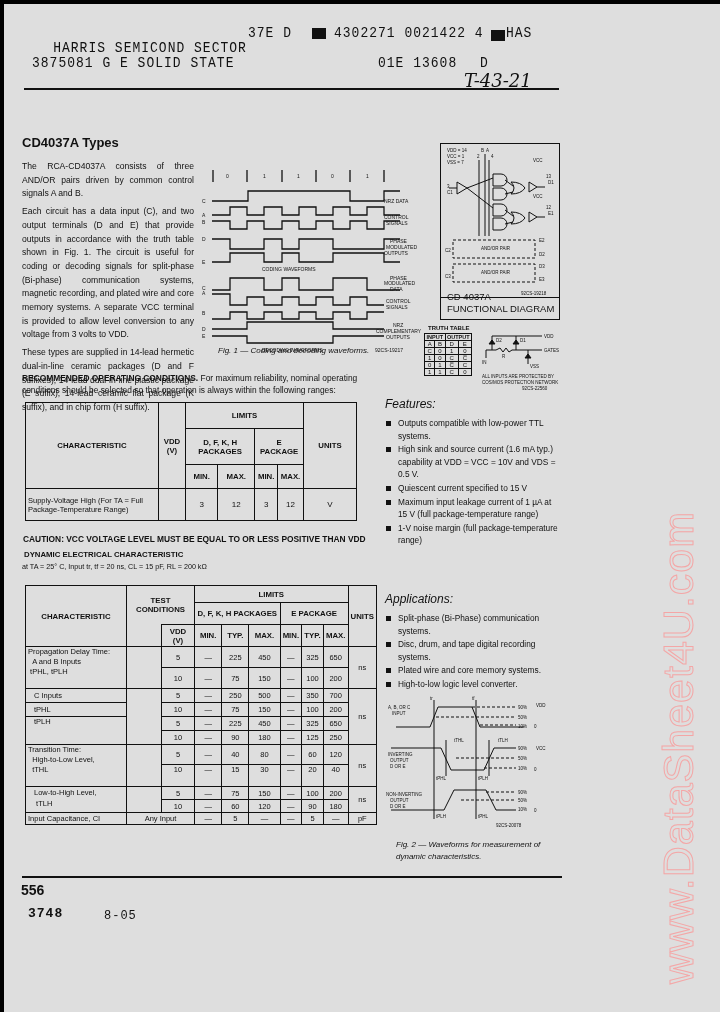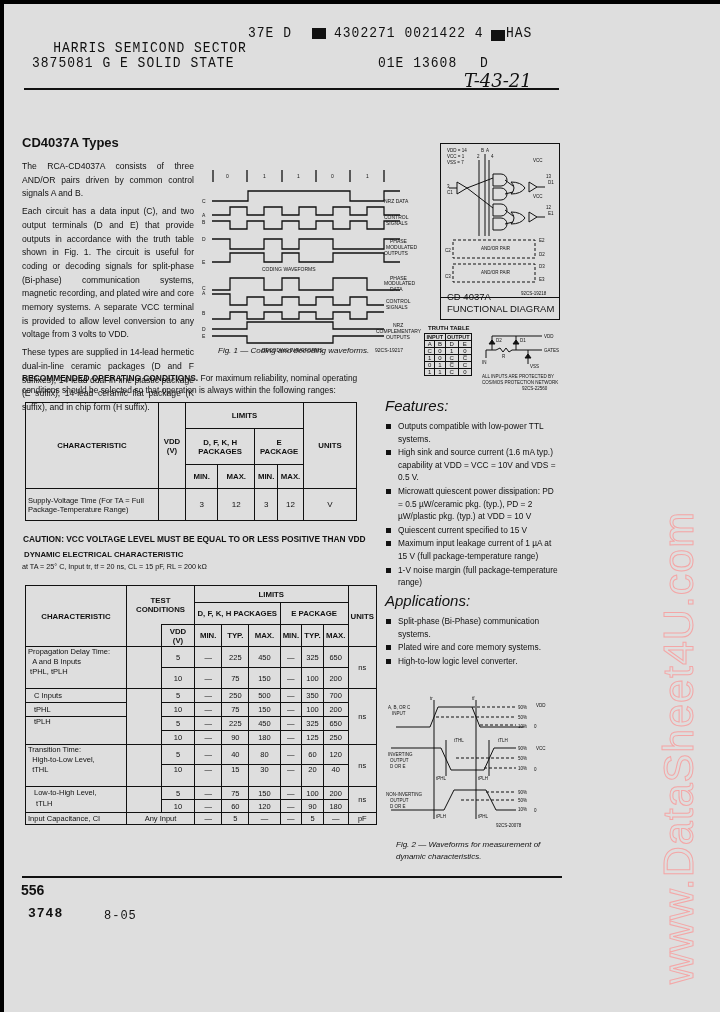--- a/index.html
+++ b/index.html
@@ -20,21 +20,21 @@
   .body-text { font-size:8.6px; line-height:13.7px; text-align:justify; }
   .body-text p { margin:0 0 4px 0; }
   .section-head { font-size:8.4px; line-height:12px; }
   .section-head b { font-weight:bold; }
   table.spec { border-collapse:collapse; font-size:8px; }
   table.spec td, table.spec th {
     border:1px solid #111; padding:0 2px; text-align:center; font-weight:normal;
   }
   table.spec th { font-weight:bold; font-size:7.8px; }
   table.spec td.left { text-align:left; }
-  .feat-title { font-size:15px; font-style:italic; }
+  .feat-title { font-size:12px; font-style:italic; }
   ul.feat { list-style:none; margin:0; padding:0; font-size:8.3px; line-height:12.6px; }
   ul.feat li { position:relative; padding-left:13px; margin-bottom:1px; }
   ul.feat li::before { content:""; position:absolute; left:1px; top:4px; width:5px; height:5px; background:#111; }
   .caption { font-size:8px; font-style:italic; }
   .watermark {
     position:absolute; left:650px; top:980px; transform-origin:0 0; transform:rotate(-90deg);
     font-size:43px; color:transparent; -webkit-text-stroke:1px #f4a6a6; white-space:nowrap;
     letter-spacing:1px;
   }
 </style>
@@ -280,21 +280,21 @@
       <th colspan="2">D, F, K, H PACKAGES</th>
       <th colspan="2">E PACKAGE</th>
     </tr>
     <tr style="height:24px;">
       <th>MIN.</th>
       <th>MAX.</th>
       <th>MIN.</th>
       <th>MAX.</th>
     </tr>
     <tr style="height:32px;">
-      <td class="left" style="font-size:7.5px;">Supply-Voltage Time (For TA = Full Package-Temperature Range)</td>
+      <td class="left" style="font-size:7.5px;">Supply-Voltage High (For TA = Full Package-Temperature Range)</td>
       <td></td>
       <td>3</td>
       <td>12</td>
       <td>3</td>
       <td>12</td>
       <td>V</td>
     </tr>
   </tbody>
     </table>
 
@@ -457,31 +457,31 @@
       <td>pF</td>
     </tr>
   </tbody>
     </table>
 
   <div class="abs" style="left:381px;top:393px;width:175px;">
     <div class="feat-title">Features:</div>
     <ul class="feat" style="margin-top:6px;">
       <li>Outputs compatible with low-power TTL systems.</li>
       <li>High sink and source current (1.6 mA typ.) capability at VDD = VCC = 10V and VDS = 0.5 V.</li>
-      <li>Microwatt quiescent power dissipation: PD = 0.5 µW/ceramic pkg. (typ.), PD = 2 µW/plastic pkg. (typ.) at VDD = 10 V</li>
       <li>Quiescent current specified to 15 V</li>
       <li>Maximum input leakage current of 1 µA at 15 V (full package-temperature range)</li>
       <li>1-V noise margin (full package-temperature range)</li>
     </ul>
   </div>
 
   <div class="abs" style="left:381px;top:588px;width:175px;">
     <div class="feat-title">Applications:</div>
     <ul class="feat" style="margin-top:6px;">
       <li>Split-phase (Bi-Phase) communication systems.</li>
+      <li>Disc, drum, and tape digital recording systems.</li>
       <li>Plated wire and core memory systems.</li>
       <li>High-to-low logic level converter.</li>
     </ul>
   </div>
 
   <div class="abs" style="left:382px;top:690px;width:180px;height:140px;">
     <svg width="180" height="140" viewBox="0 0 180 140">
       <g stroke="#111" stroke-width="1" fill="none">
         <polyline points="10,33 44,33 52,13 86,13 94,33 138,33"></polyline>
         <line x1="86" y1="13" x2="130" y2="13" stroke-dasharray="3,2"></line>

